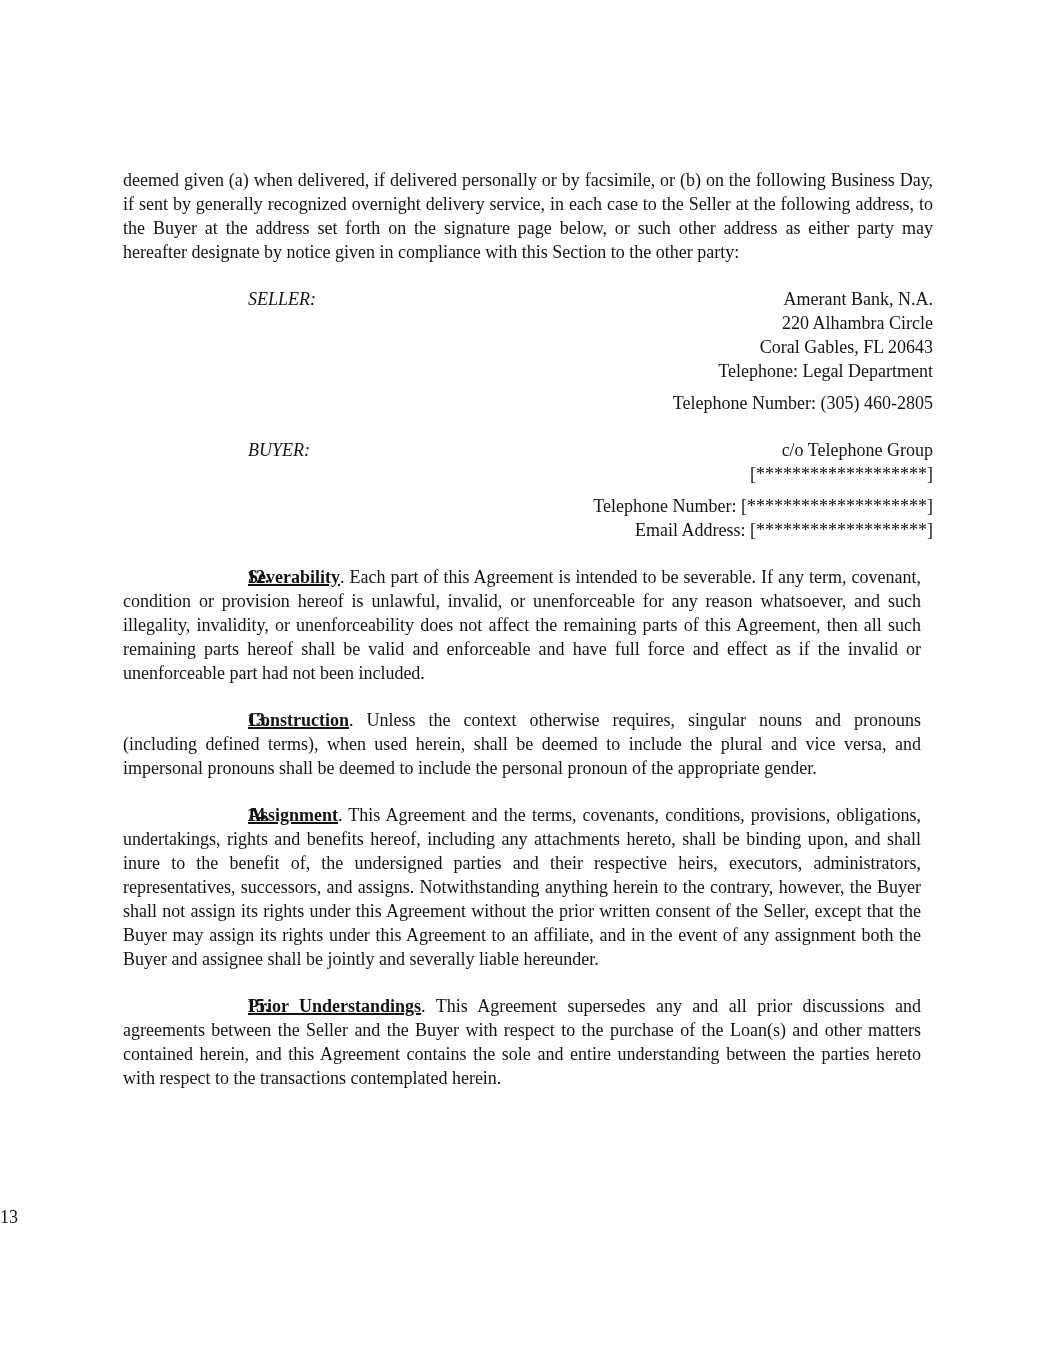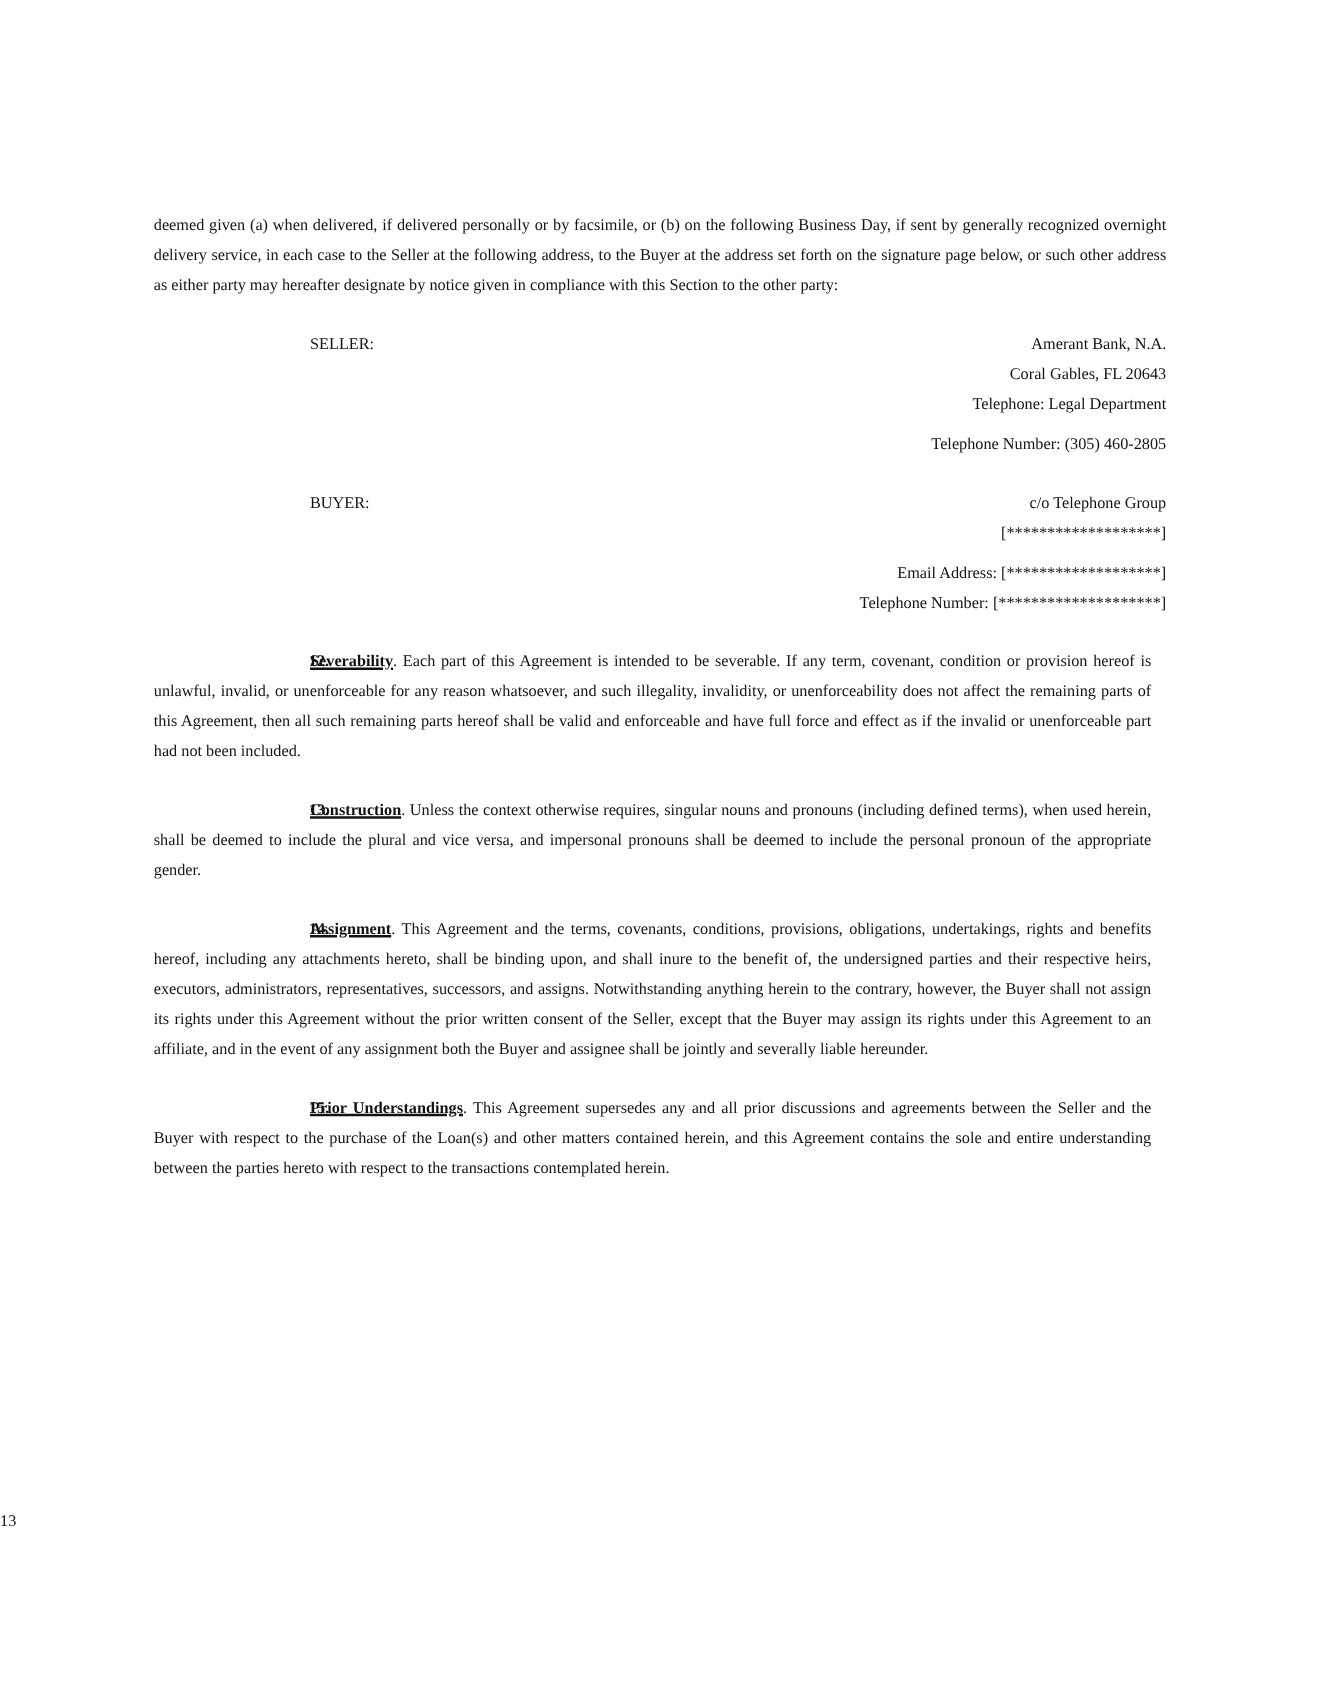--- a/index.html
+++ b/index.html
@@ -6,21 +6,21 @@
     margin: 0;
     padding: 0;
     background: #ffffff;
   }
   .page {
     position: relative;
     width: 1055px;
     height: 1365px;
     background: #ffffff;
     font-family: "Liberation Serif", serif;
-    font-size: 13px;
+    font-size: 18px;
     line-height: 24px;
     color: #131313;
     overflow: hidden;
   }
   .content {
     position: absolute;
     left: 123px;
     top: 168px;
     width: 810px;
   }
@@ -46,20 +46,21 @@
   .addr-block {
     margin: 0 0 23px 0;
   }
   .addr-row {
     display: flex;
     align-items: flex-start;
     margin-left: 125px;
   }
   .addr-label {
     flex: 0 0 124px;
+    font-style: italic;
   }
   .addr-lines {
     flex: 1 1 auto;
   }
   .addr-line {
     white-space: pre;
     text-align: right;
   }
   .contact-lines {
     margin-top: 8px;
@@ -78,38 +79,39 @@
 <div class="page">
   <div class="content">
 
     <p class="para">deemed given (a) when delivered, if delivered personally or by facsimile, or (b) on the following Business Day, if sent by generally recognized overnight delivery service, in each case to the Seller at the following address, to the Buyer at the address set forth on the signature page below, or such other address as either party may hereafter designate by notice given in compliance with this Section to the other party:</p>
 
     <div class="addr-block">
       <div class="addr-row">
         <div class="addr-label">SELLER:</div>
         <div class="addr-lines">
           <div class="addr-line">Amerant Bank, N.A.</div>
+          <div class="addr-line">220 Alhambra Circle</div>
           <div class="addr-line">Coral Gables, FL 20643</div>
           <div class="addr-line">Telephone: Legal Department</div>
           <div class="contact-lines">
             <div class="addr-line">Telephone Number: (305) 460-2805</div>
           </div>
         </div>
       </div>
     </div>
 
     <div class="addr-block">
       <div class="addr-row">
         <div class="addr-label">BUYER:</div>
         <div class="addr-lines">
           <div class="addr-line">c/o Telephone Group</div>
           <div class="addr-line">[*******************]</div>
           <div class="contact-lines">
+            <div class="addr-line">Telephone Number: [********************]</div>
             <div class="addr-line">Email Address: [*******************]</div>
-            <div class="addr-line">Telephone Number: [********************]</div>
           </div>
         </div>
       </div>
     </div>
 
     <p class="section-para"><span class="sec-num">12.</span><span class="sec-heading">Severability</span><span>.  Each part of this Agreement is intended to be severable.  If any term, covenant, condition or provision hereof is unlawful, invalid, or unenforceable for any reason whatsoever, and such illegality, invalidity, or unenforceability does not affect the remaining parts of this Agreement, then all such remaining parts hereof shall be valid and enforceable and have full force and effect as if the invalid or unenforceable part had not been included.</span></p>
 
     <p class="section-para"><span class="sec-num">13.</span><span class="sec-heading">Construction</span><span>.  Unless the context otherwise requires, singular nouns and pronouns (including defined terms), when used herein, shall be deemed to include the plural and vice versa, and impersonal pronouns shall be deemed to include the personal pronoun of the appropriate gender.</span></p>
 
     <p class="section-para"><span class="sec-num">14.</span><span class="sec-heading">Assignment</span><span>.  This Agreement and the terms, covenants, conditions, provisions, obligations, undertakings, rights and benefits hereof, including any attachments hereto, shall be binding upon, and shall inure to the benefit of, the undersigned parties and their respective heirs, executors, administrators, representatives, successors, and assigns.  Notwithstanding anything herein to the contrary, however, the Buyer shall not assign its rights under this Agreement without the prior written consent of the Seller, except that the Buyer may assign its rights under this Agreement to an affiliate, and in the event of any assignment both the Buyer and assignee shall be jointly and severally liable hereunder.</span></p>

